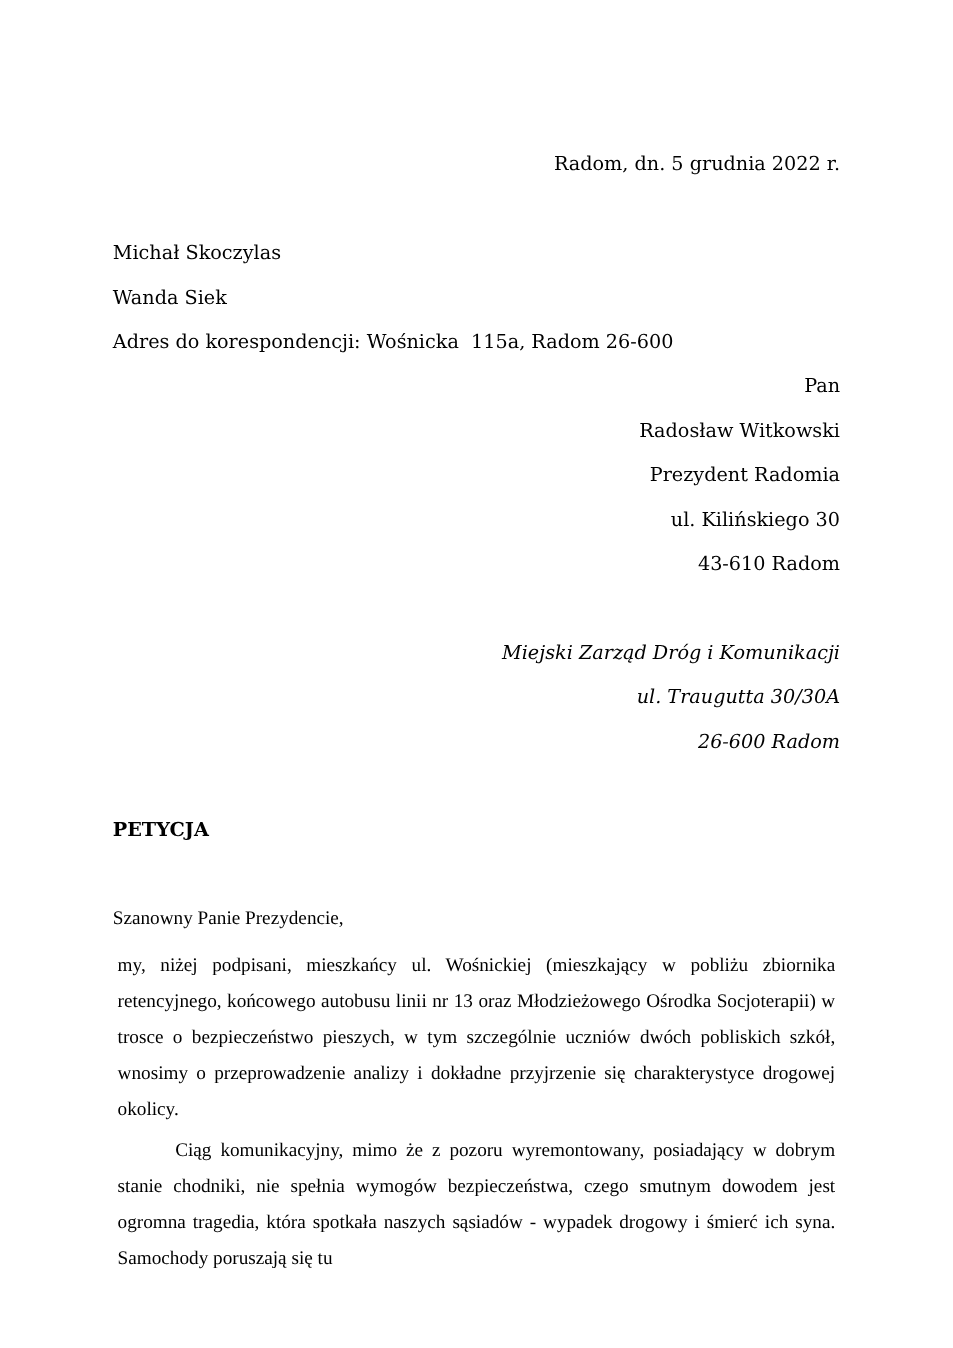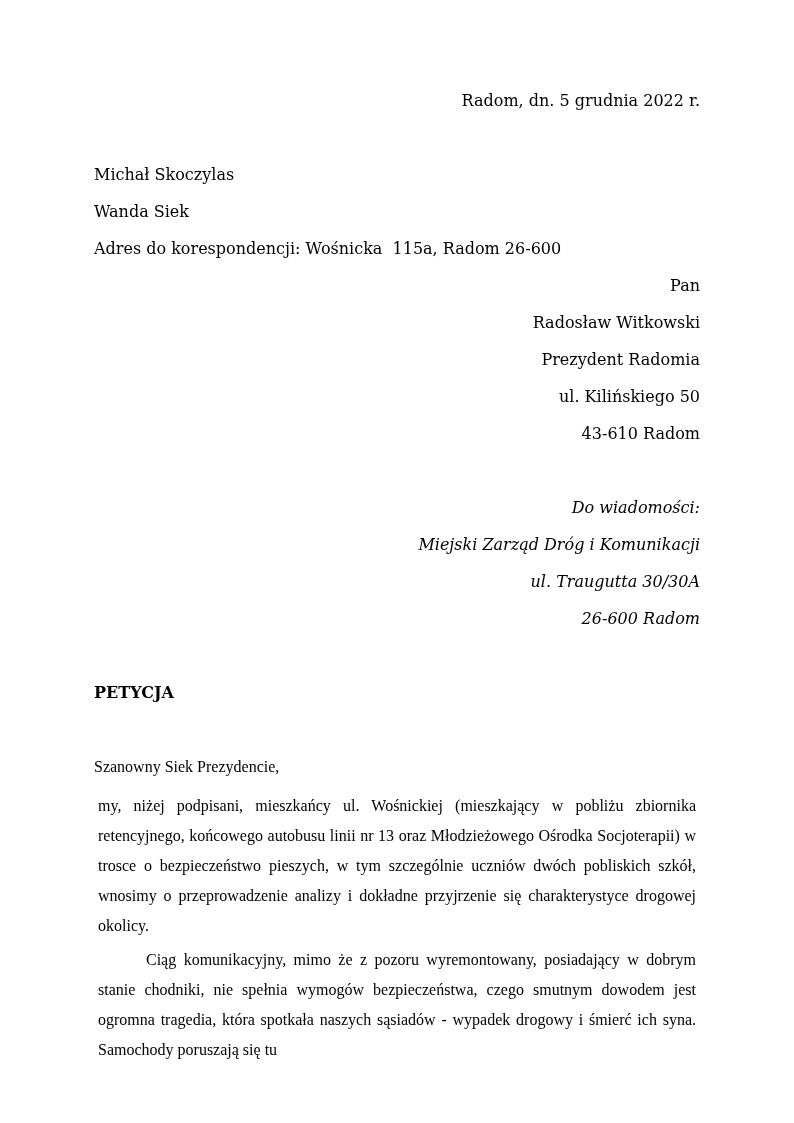--- a/index.html
+++ b/index.html
@@ -6,21 +6,21 @@
     margin: 0;
     padding: 0;
     background: #ffffff;
   }
   .page {
     position: relative;
     width: 794px;
     height: 1123px;
     background: #ffffff;
     box-sizing: border-box;
-    padding: 82px 94px 60px 94px;
+    padding: 118px 94px 60px 94px;
     color: #000000;
     overflow: hidden;
   }
   
   .hdr-line {
     font-family: "DejaVu Serif", "Liberation Serif", serif;
     font-size: 16px;
     line-height: 37px;
     white-space: pre-wrap;
   }
@@ -60,38 +60,37 @@
   <div>
     <div class="hdr-line">Michał Skoczylas</div>
     <div class="hdr-line">Wanda Siek</div>
     <div class="hdr-line">Adres do korespondencji: Wośnicka  115a, Radom 26-600</div>
   </div>
 
   <div class="align-right">
     <div class="hdr-line">Pan</div>
     <div class="hdr-line">Radosław Witkowski</div>
     <div class="hdr-line">Prezydent Radomia</div>
-    <div class="hdr-line">ul. Kilińskiego 50</div>
+    <div class="hdr-line">ul. Kilińskiego 30</div>
     <div class="hdr-line">43-610 Radom</div>
   </div>
 
   <div class="spacer"></div>
 
   <div class="align-right italic">
-    <div class="hdr-line">Do wiadomości:</div>
     <div class="hdr-line">Miejski Zarząd Dróg i Komunikacji</div>
     <div class="hdr-line">ul. Traugutta 30/30A</div>
     <div class="hdr-line">26-600 Radom</div>
   </div>
 
   <div class="spacer"></div>
 
   <div class="doc-title">PETYCJA</div>
 
   <div class="spacer"></div>
 
-  <div class="salutation">Szanowny Siek Prezydencie,</div>
+  <div class="salutation">Szanowny Panie Prezydencie,</div>
 
   <p class="body-paragraph first">my, niżej podpisani, mieszkańcy ul. Wośnickiej (mieszkający w pobliżu zbiornika retencyjnego, końcowego autobusu linii nr 13 oraz Młodzieżowego Ośrodka Socjoterapii) w trosce o bezpieczeństwo pieszych, w tym szczególnie uczniów dwóch pobliskich szkół, wnosimy o przeprowadzenie analizy i dokładne przyjrzenie się charakterystyce drogowej okolicy.</p>
 
   <p class="body-paragraph indented">Ciąg komunikacyjny, mimo że z pozoru wyremontowany, posiadający w dobrym stanie chodniki, nie spełnia wymogów bezpieczeństwa, czego smutnym dowodem jest ogromna tragedia, która spotkała naszych sąsiadów - wypadek drogowy i śmierć ich syna. Samochody poruszają się tu</p>
 
 </div>
 
 </body></html>

